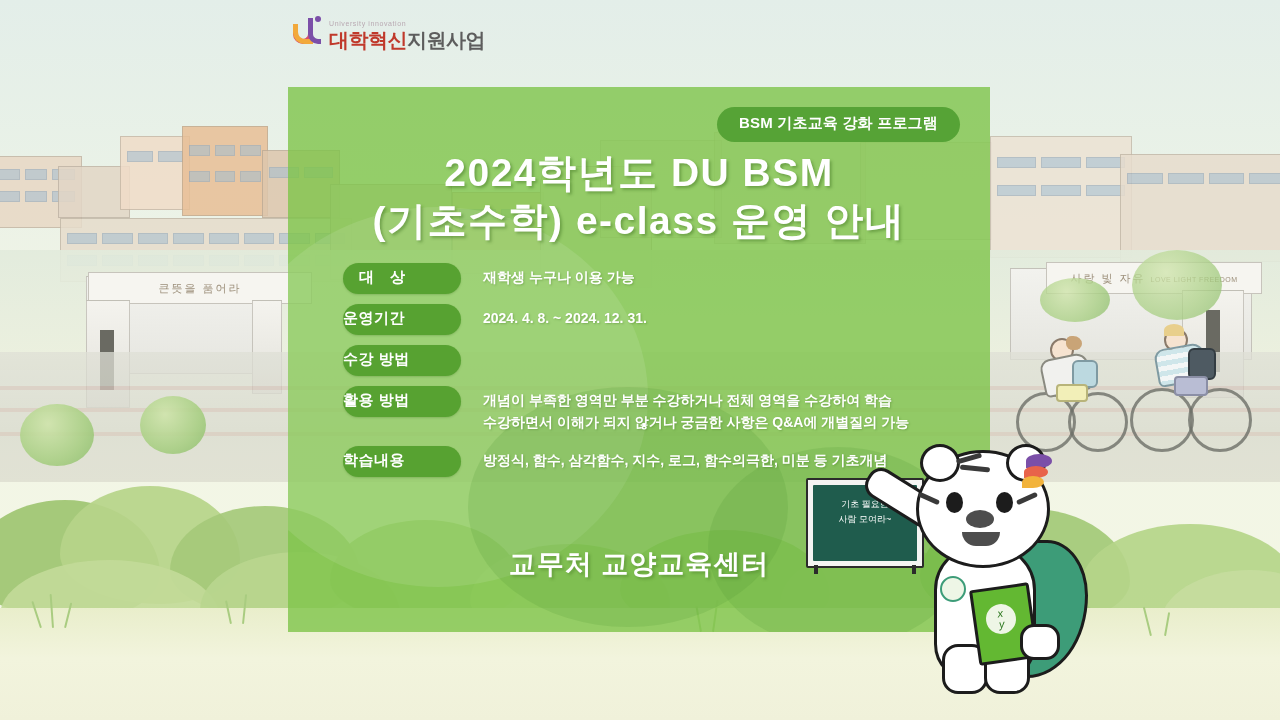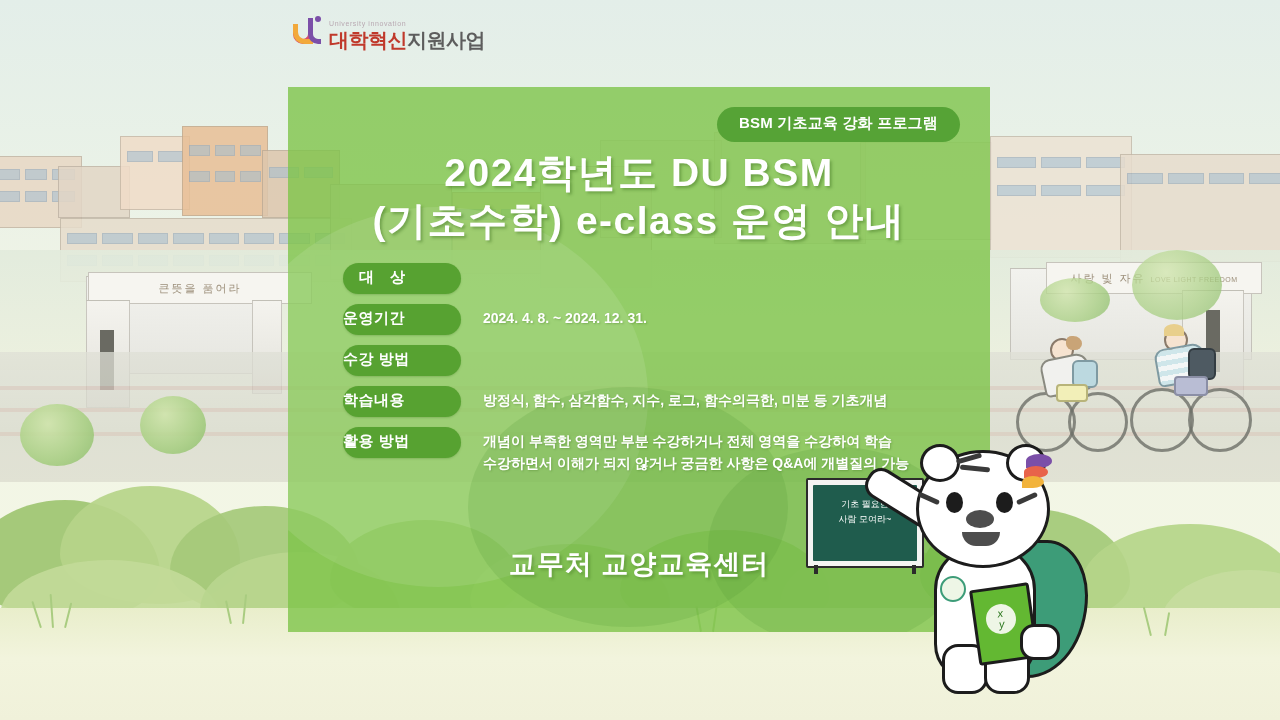--- a/index.html
+++ b/index.html
@@ -586,39 +586,40 @@
     <div class="badge">BSM 기초교육 강화 프로그램</div>
 
     <div class="title-block">
       <div class="title-line1">2024학년도 DU BSM</div>
       <div class="title-line2">(기초수학) e-class 운영 안내</div>
     </div>
 
     <div class="info-list">
       <div class="info-row">
         <div class="label-pill spread">대상</div>
+        <div class="info-value">재학생 누구나 이용 가능</div>
       </div>
       <div class="info-row">
         <div class="label-pill">운영기간</div>
         <div class="info-value">2024. 4. 8. ~ 2024. 12. 31.</div>
       </div>
       <div class="info-row">
         <div class="label-pill">수강 방법</div>
-      </div>
-      <div class="info-row">
-        <div class="label-pill">학습내용</div>
-        <div class="info-value">방정식,  함수, 삼각함수, 지수, 로그, 함수의극한, 미분 등 기초개념</div>
       </div>
       <div class="info-row tall">
         <div class="label-pill">활용 방법</div>
         <div class="info-value">
           <span class="l2">개념이 부족한 영역만 부분 수강하거나 전체 영역을 수강하여 학습</span>
           <span class="l2">수강하면서 이해가 되지 않거나 궁금한 사항은 Q&amp;A에 개별질의 가능</span>
         </div>
       </div>
+      <div class="info-row">
+        <div class="label-pill">학습내용</div>
+        <div class="info-value">방정식,  함수, 삼각함수, 지수, 로그, 함수의극한, 미분 등 기초개념</div>
+      </div>
     </div>
 
     <div class="panel-footer">교무처 교양교육센터</div>
   </div>
 
   <div class="board">
     <div class="board-inner">
       <div>기초 필요한</div>
       <div>사람 모여라~</div>
     </div>

